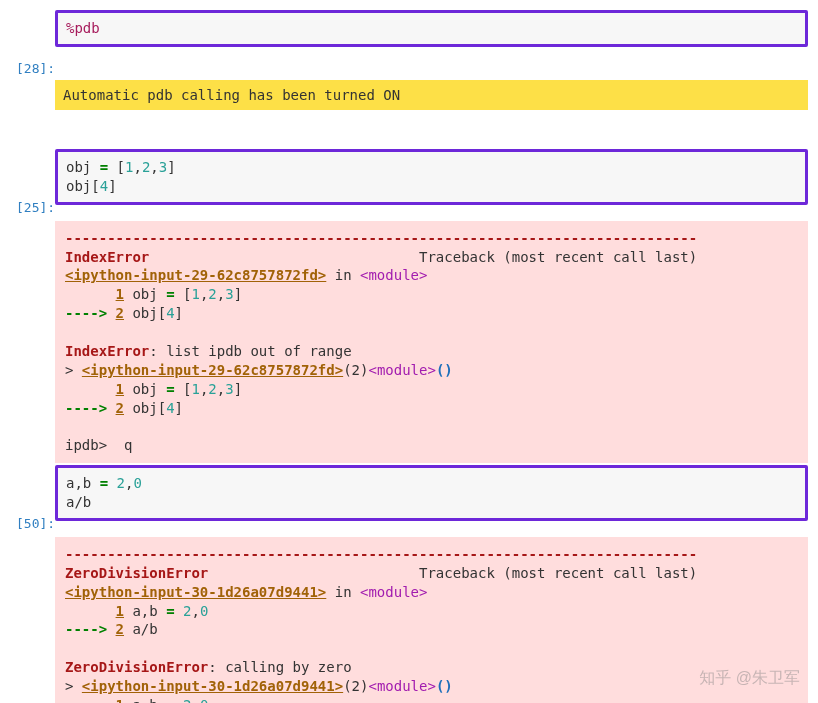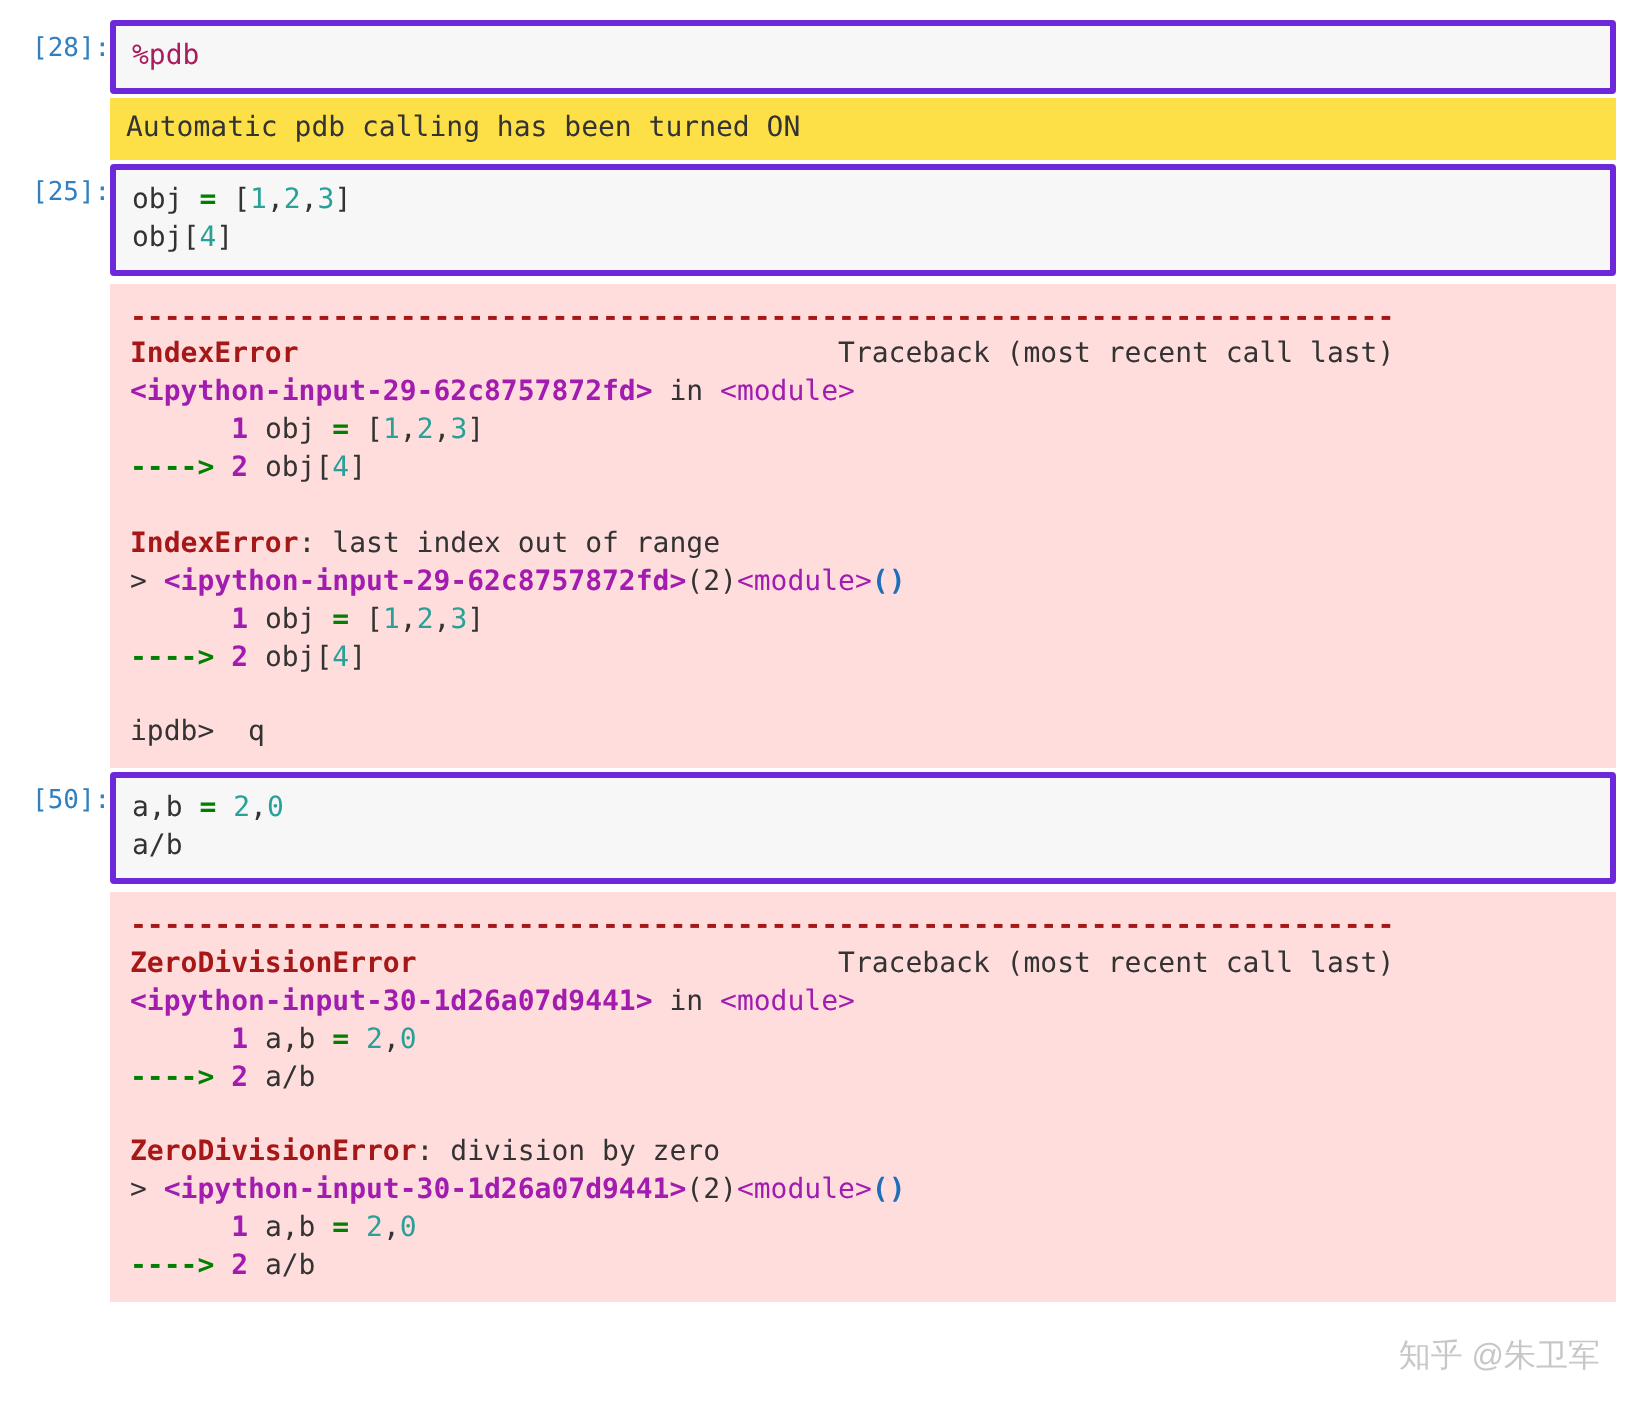--- a/index.html
+++ b/index.html
@@ -7,40 +7,41 @@
     margin: 0; padding: 10px 10px 10px 0;
     font-family: "Helvetica Neue", Arial, sans-serif;
     font-size: 14px; color: #333; background: #fff;
   }
   .mono { font-family: "DejaVu Sans Mono", Consolas, Menlo, monospace; font-size: 14px; line-height: 1.35; }
   .cell { display: flex; align-items: flex-start; margin-bottom: 2px; }
   .prompt {
     width: 55px; flex: 0 0 55px; text-align: right;
     padding: 6px 8px 0 16px; font-family: "DejaVu Sans Mono", Consolas, monospace;
     font-size: 13px;
+    margin-top: 44px;
   }
   .prompt.in { color: #307fc1; }
   .prompt.empty { color: transparent; }
   .area { flex: 1; min-width: 0; }
   .input-box {
     background: #f7f7f7; border: 3px solid #6d28d9; border-radius: 2px;
     padding: 6px 8px; white-space: pre;
   }
   .stream-box {
     background: #fde047; padding: 6px 8px; white-space: pre;
   }
   .error-box {
     background: #fdd; padding: 8px 10px; white-space: pre;
     margin-top: 2px;
     overflow-x: hidden;
   }
   .c-kw { color: #008000; font-weight: bold; }   
   .c-mag { color: #a71d5d; }                     
   .c-err { color: #a61717; font-weight: bold; }  
-  .c-ok  { color: #a21caf; font-weight: bold; }
+  .c-ok  { color: #a16207; font-weight: bold; text-decoration: underline; }
   .c-ref { color: #a21caf; }                     
   .c-num { color: #2aa198; }                     
   .c-blue { color: #1e6fbb; font-weight: bold; }
   .c-arrow { color: #008000; font-weight: bold; }
   .watermark {
     position: fixed; right: 18px; bottom: 14px;
     color: rgba(130,130,130,0.45);
     font-family: sans-serif; font-size: 16px; font-weight: 500;
     pointer-events: none;
   }
@@ -72,21 +73,21 @@
 
 <div class="cell">
   <div class="prompt empty mono">.</div>
   <div class="area">
     <div class="error-box mono"><span class="c-err">---------------------------------------------------------------------------</span>
 <span class="c-err">IndexError</span>                                <span>Traceback (most recent call last)</span>
 <span class="c-ok">&lt;ipython-input-29-62c8757872fd&gt;</span><span> in </span><span class="c-ref">&lt;module&gt;</span>
       <span class="c-ok">1</span><span> obj </span><span class="c-kw">=</span><span> [</span><span class="c-num">1</span><span>,</span><span class="c-num">2</span><span>,</span><span class="c-num">3</span><span>]</span>
 <span class="c-arrow">----&gt; </span><span class="c-ok">2</span><span> obj[</span><span class="c-num">4</span><span>]</span>
 
-<span class="c-err">IndexError</span><span>: last index out of range</span>
+<span class="c-err">IndexError</span><span>: list ipdb out of range</span>
 <span>&gt; </span><span class="c-ok">&lt;ipython-input-29-62c8757872fd&gt;</span><span>(2)</span><span class="c-ref">&lt;module&gt;</span><span class="c-blue">()</span>
       <span class="c-ok">1</span><span> obj </span><span class="c-kw">=</span><span> [</span><span class="c-num">1</span><span>,</span><span class="c-num">2</span><span>,</span><span class="c-num">3</span><span>]</span>
 <span class="c-arrow">----&gt; </span><span class="c-ok">2</span><span> obj[</span><span class="c-num">4</span><span>]</span>
 
 <span>ipdb&gt;  q</span></div>
   </div>
 </div>
 
 <div class="cell">
   <div class="prompt in mono">[50]:</div>
@@ -98,20 +99,20 @@
 
 <div class="cell">
   <div class="prompt empty mono">.</div>
   <div class="area">
     <div class="error-box mono"><span class="c-err">---------------------------------------------------------------------------</span>
 <span class="c-err">ZeroDivisionError</span>                         <span>Traceback (most recent call last)</span>
 <span class="c-ok">&lt;ipython-input-30-1d26a07d9441&gt;</span><span> in </span><span class="c-ref">&lt;module&gt;</span>
       <span class="c-ok">1</span><span> a,b </span><span class="c-kw">=</span><span> </span><span class="c-num">2</span><span>,</span><span class="c-num">0</span>
 <span class="c-arrow">----&gt; </span><span class="c-ok">2</span><span> a/b</span>
 
-<span class="c-err">ZeroDivisionError</span><span>: division by zero</span>
+<span class="c-err">ZeroDivisionError</span><span>: calling by zero</span>
 <span>&gt; </span><span class="c-ok">&lt;ipython-input-30-1d26a07d9441&gt;</span><span>(2)</span><span class="c-ref">&lt;module&gt;</span><span class="c-blue">()</span>
       <span class="c-ok">1</span><span> a,b </span><span class="c-kw">=</span><span> </span><span class="c-num">2</span><span>,</span><span class="c-num">0</span>
 <span class="c-arrow">----&gt; </span><span class="c-ok">2</span><span> a/b</span></div>
   </div>
 </div>
 
 <div class="watermark">知乎 @朱卫军</div>
 
 </body></html>

